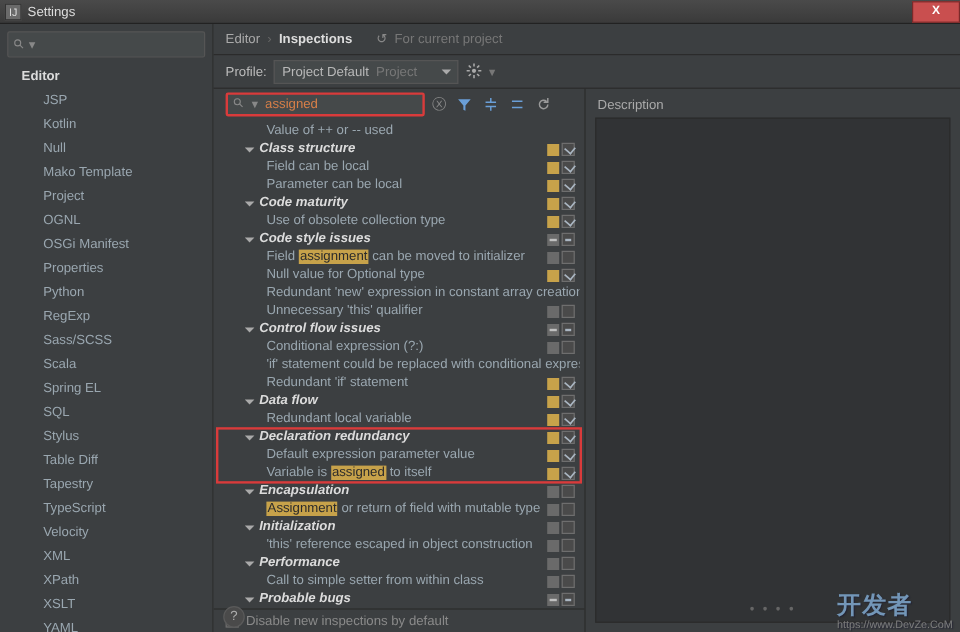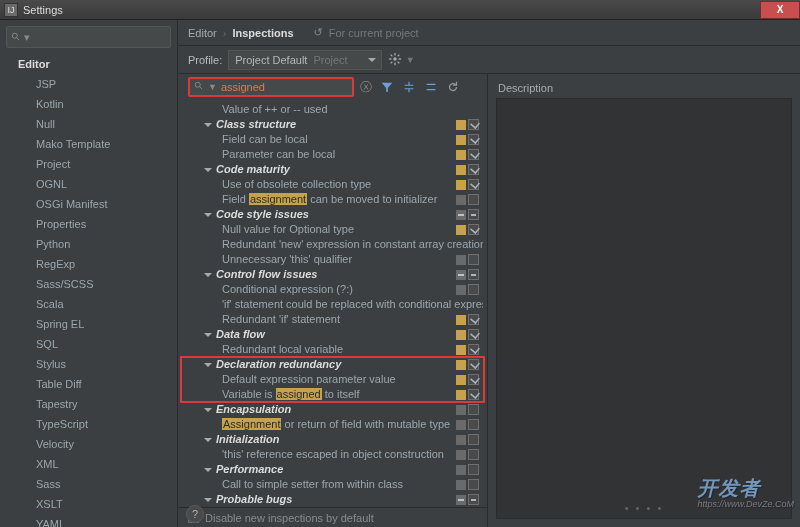--- a/index.html
+++ b/index.html
@@ -53,21 +53,21 @@
   .cb { width:11px; height:11px; border:1px solid #6e6e6e; background:#4a4a4a; position:relative;}
   .cb.on::after { content:""; position:absolute; left:1px; top:-1px; width:8px; height:8px; border:2px solid #aab6c2; border-top:none; border-left:none; transform:rotate(40deg) scale(.7);}
   .cb.mixed::after { content:""; position:absolute; left:2px; right:2px; top:4px; height:2px; background:#aab6c2;}
   .red-outline { position:absolute; border:2px solid #d93b3b; pointer-events:none;}
   .disable-row { height:20px; display:flex; align-items:center; gap:6px; padding:4px 10px; border-top:1px solid #2b2b2b; color:#8a8a8a;}
   .desc-col { flex:1; display:flex; flex-direction:column; padding:6px 8px 8px 8px;}
   .desc-label { color:#aaa; margin:2px 0 4px 2px; }
   .desc-box { flex:1; background:#313335; border:1px solid #2b2b2b; position:relative;}
   .desc-dots { position:absolute; bottom:4px; left:50%; transform:translateX(-50%); color:#666; letter-spacing:2px;}
   .help { position:absolute; left:8px; bottom:4px; width:18px; height:18px; border-radius:9px; background:#4a4a4a; color:#b0b0b0; display:flex; align-items:center; justify-content:center; font-size:11px; border:1px solid #5a5a5a;}
-  .watermark { position:absolute; right:6px; bottom:18px; color:#7fa9cf; font-size:20px; letter-spacing:1px; opacity:.85; font-weight:bold; text-shadow:1px 1px 1px #223;font-style:italic;}
+  .watermark { position:absolute; right:6px; bottom:2px; color:#7fa9cf; font-size:20px; letter-spacing:1px; opacity:.85; font-weight:bold; text-shadow:1px 1px 1px #223;}
   .watermark .sub { font-size:9px; color:#888; display:block; text-align:right; letter-spacing:0; font-weight:normal; margin-top:-3px;}
   .clear-x { color:#888; font-size:12px; padding:0 2px;}
 </style>
 </head>
 <body>
 
 <div class="titlebar">
   <div class="icon">IJ</div>
   <div class="title">Settings</div>
   <div class="close">X</div>
@@ -99,21 +99,21 @@
           <div class="sb-item">Sass/SCSS</div>
           <div class="sb-item">Scala</div>
           <div class="sb-item">Spring EL</div>
           <div class="sb-item">SQL</div>
           <div class="sb-item">Stylus</div>
           <div class="sb-item">Table Diff</div>
           <div class="sb-item">Tapestry</div>
           <div class="sb-item">TypeScript</div>
           <div class="sb-item">Velocity</div>
           <div class="sb-item">XML</div>
-          <div class="sb-item">Sass</div>
+          <div class="sb-item">XPath</div>
           <div class="sb-item">XSLT</div>
           <div class="sb-item">YAML</div>
         </div>
     </div>
   </div>
 
   <div class="main">
     <div class="crumbs">
       <span>Editor</span>
       <span class="sep">›</span>
@@ -219,33 +219,33 @@
                   <span class="cb on"></span>
                 </span>
               </div>
               <div class="row lvl2">
                 <span class="leaf">Use of obsolete collection type</span>
                 <span class="controls">
                   <span class="sq"></span>
                   <span class="cb on"></span>
                 </span>
               </div>
-              <div class="row lvl2">
-                <span class="leaf"><span>Field </span><span class="hl">assignment</span><span> can be moved to initializer</span></span>
-                <span class="controls">
-                  <span class="sq dim"></span>
-                  <span class="cb"></span>
-                </span>
-              </div>
               <div class="row lvl1">
                 <span class="tw open"></span>
                 <span class="group">Code style issues</span>
                 <span class="controls">
                   <span class="sq mixed"></span>
                   <span class="cb mixed"></span>
+                </span>
+              </div>
+              <div class="row lvl2">
+                <span class="leaf"><span>Field </span><span class="hl">assignment</span><span> can be moved to initializer</span></span>
+                <span class="controls">
+                  <span class="sq dim"></span>
+                  <span class="cb"></span>
                 </span>
               </div>
               <div class="row lvl2">
                 <span class="leaf">Null value for Optional type</span>
                 <span class="controls">
                   <span class="sq"></span>
                   <span class="cb on"></span>
                 </span>
               </div>
               <div class="row lvl2">

